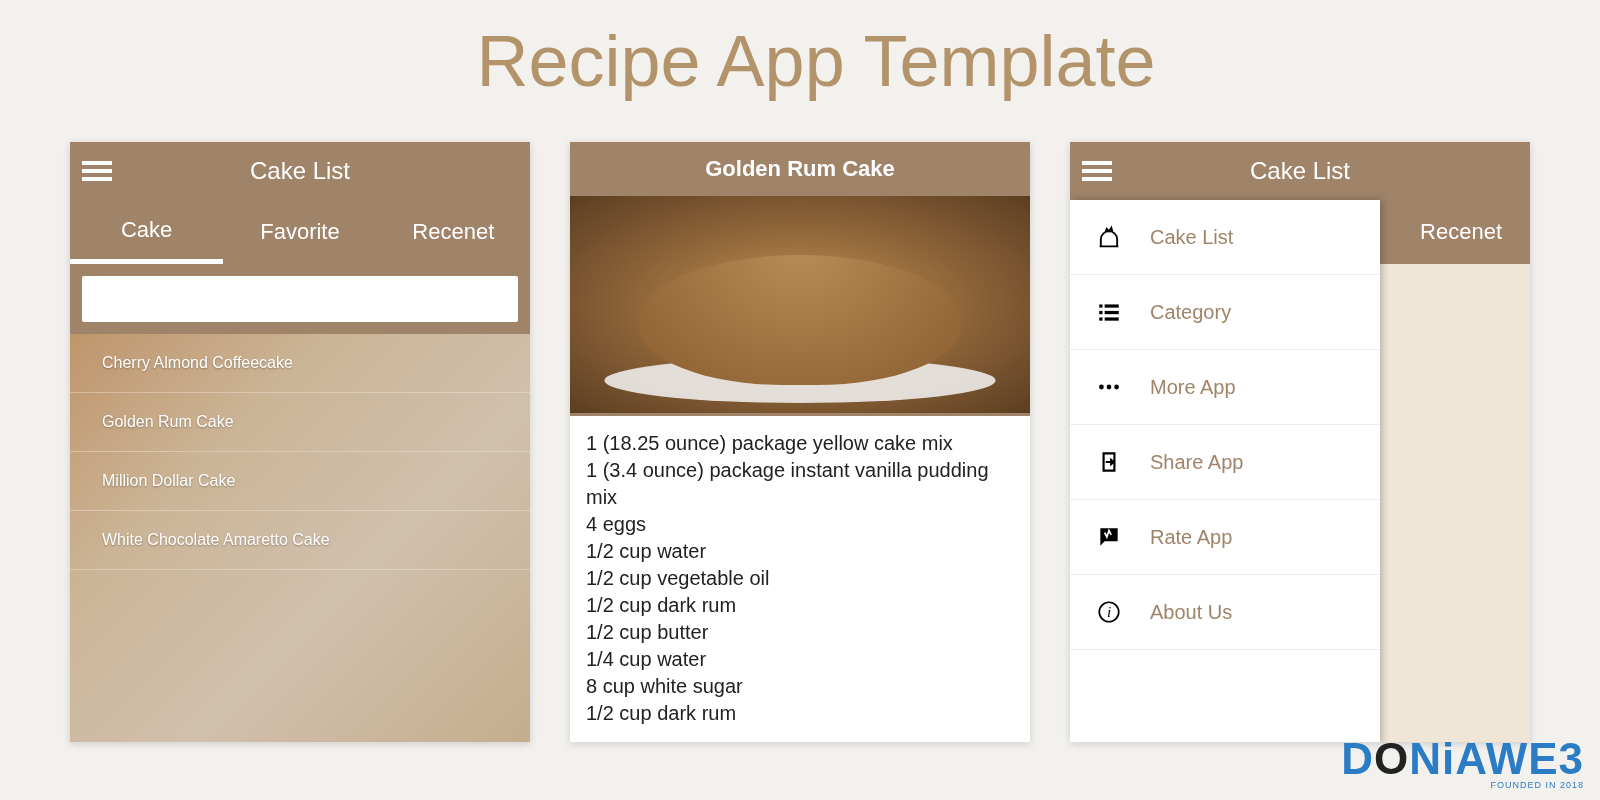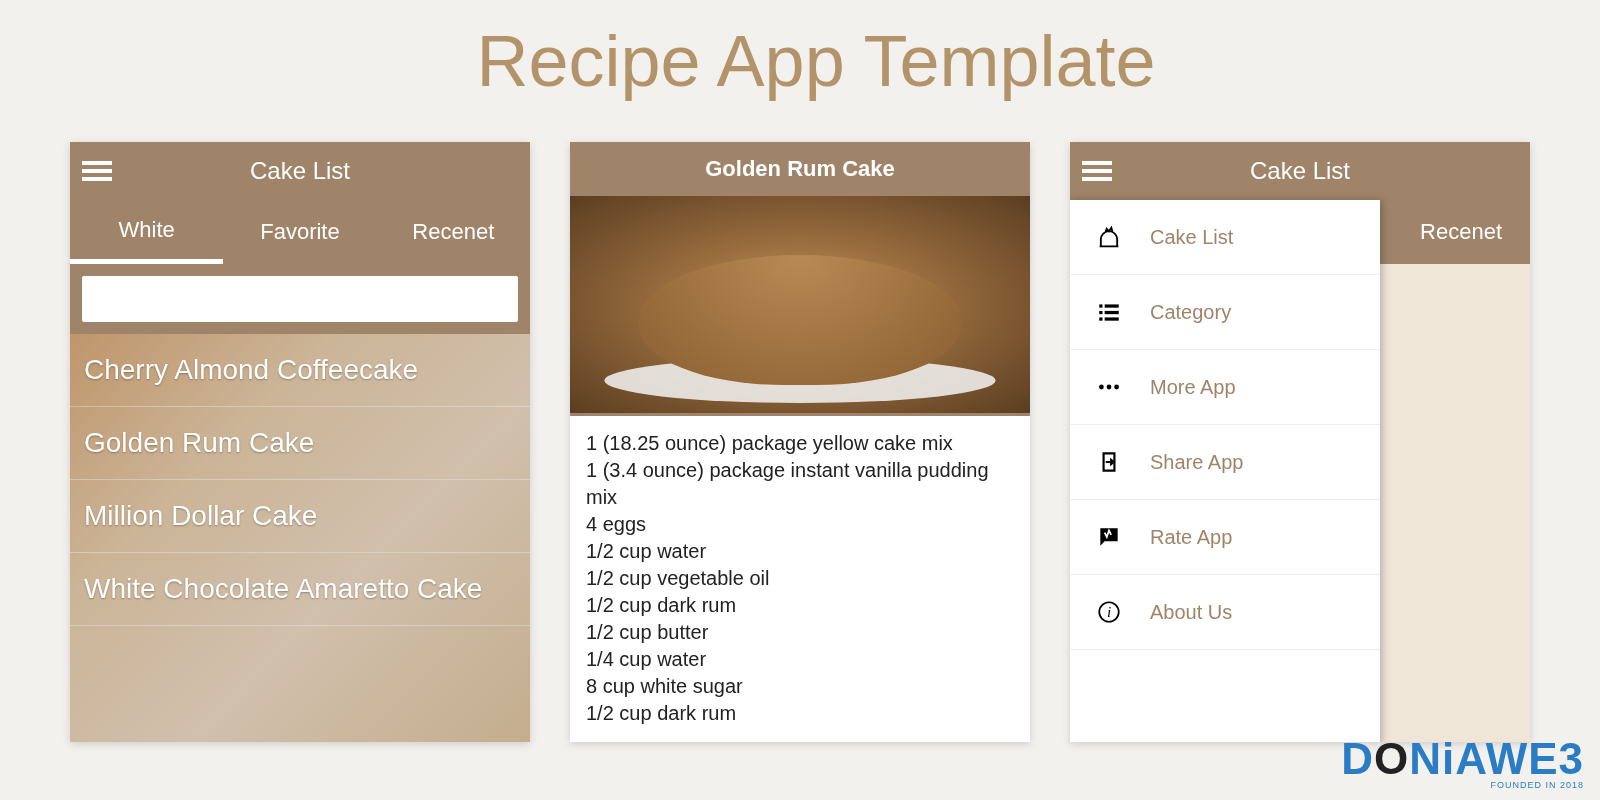--- a/index.html
+++ b/index.html
@@ -90,22 +90,22 @@
   width: 100%;
 }
 .list-bg {
   background: linear-gradient(rgba(150,120,90,0.35), rgba(150,120,90,0.35)),
               linear-gradient(135deg, #d4a574 0%, #e8d5b8 30%, #f0e6d8 60%, #ddc9a8 100%);
   height: 420px;
   position: relative;
 }
 .list-item {
   color: #fff;
-  font-size: 28px;
-  padding: 20px 14px;
+  font-size: 16px;
+  padding: 20px 32px;
   border-bottom: 1px solid rgba(255,255,255,0.3);
   cursor: pointer;
   text-shadow: 0 1px 2px rgba(0,0,0,0.3);
 }
 
 .detail-header {
   background: #a0846a;
   color: #fff;
   text-align: center;
   font-size: 22px;
@@ -232,21 +232,21 @@
   <div class="screen">
     <div class="topbar">
       <div class="hamburger">
         <div></div>
           <div></div>
           <div></div>
       </div>
       <div class="topbar-title">Cake List</div>
     </div>
     <div class="tabs">
-      <div class="tab active">White</div>
+      <div class="tab active">Cake</div>
       <div class="tab">Favorite</div>
       <div class="tab">Recenet</div>
     </div>
     <div class="search-area">
       <input class="search-box" placeholder="" style="">
     </div>
     <div class="list-bg">
       <div class="list-item">Cherry Almond Coffeecake</div>
       <div class="list-item">Golden Rum Cake</div>
       <div class="list-item">Million Dollar Cake</div>

